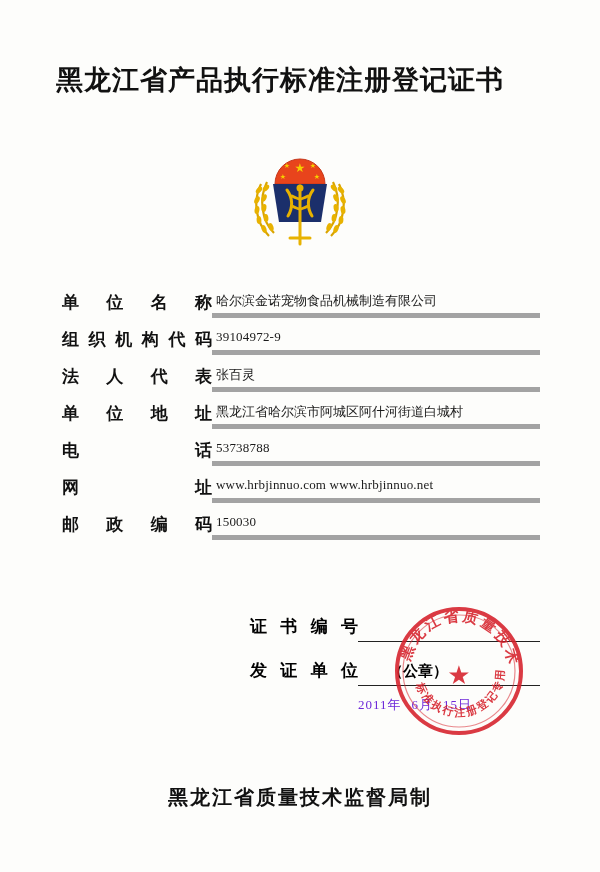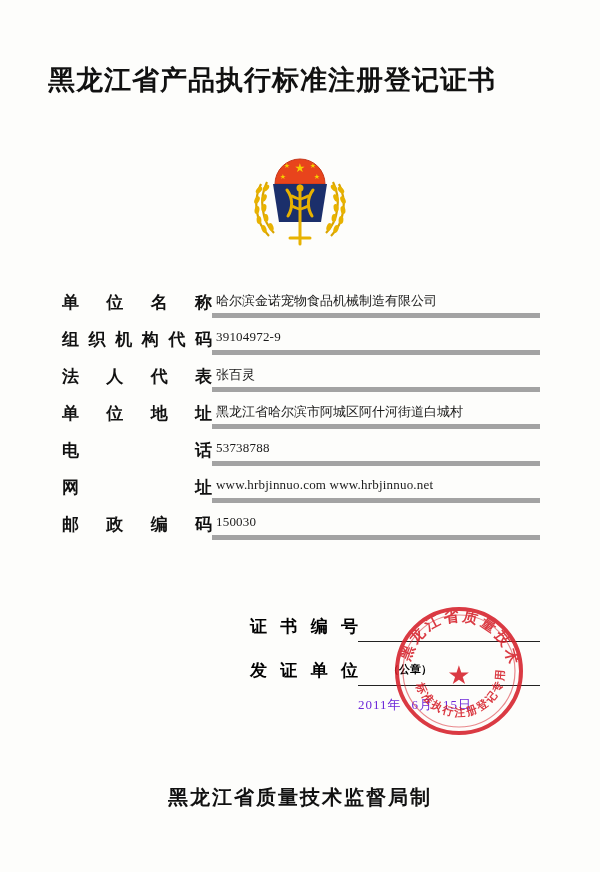--- a/index.html
+++ b/index.html
@@ -19,21 +19,21 @@
     position: relative;
     width: 600px;
     height: 872px;
     background: #fdfdfb;
   }
 
   
   .title {
     position: absolute;
     top: 62px;
-    left: 0;
+    left: 8px;
     width: 544px;
     text-align: center;
     font-family: "DejaVu Serif", "Liberation Serif", serif;
     font-weight: bold;
     font-size: 27px;
     letter-spacing: 1px;
     color: #111;
   }
 
   
@@ -109,21 +109,21 @@
     font-weight: bold;
     font-size: 17px;
     display: flex;
     justify-content: space-between;
     padding-bottom: 4px;
   }
   .lower-value {
     flex: 1 1 auto;
     border-bottom: 1px solid #222;
     min-height: 20px;
-    font-size: 11px;
+    font-size: 15px;
     font-family: "DejaVu Serif", "Liberation Serif", serif;
     font-weight: bold;
     padding: 0 2px 3px 30px;
     white-space: nowrap;
   }
 
   
   .date-line {
     position: absolute;
     top: 696px;

